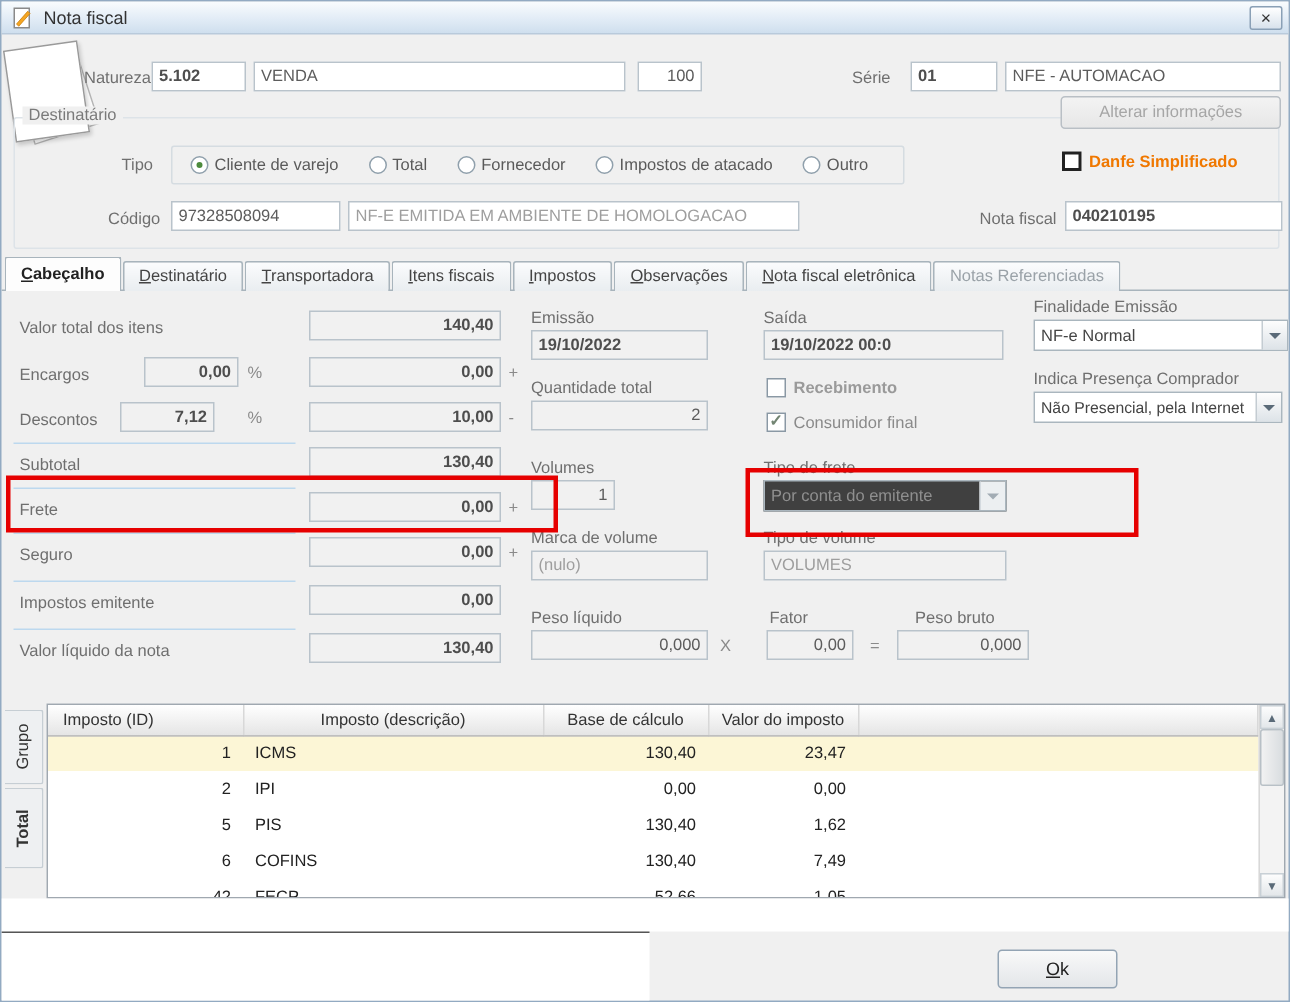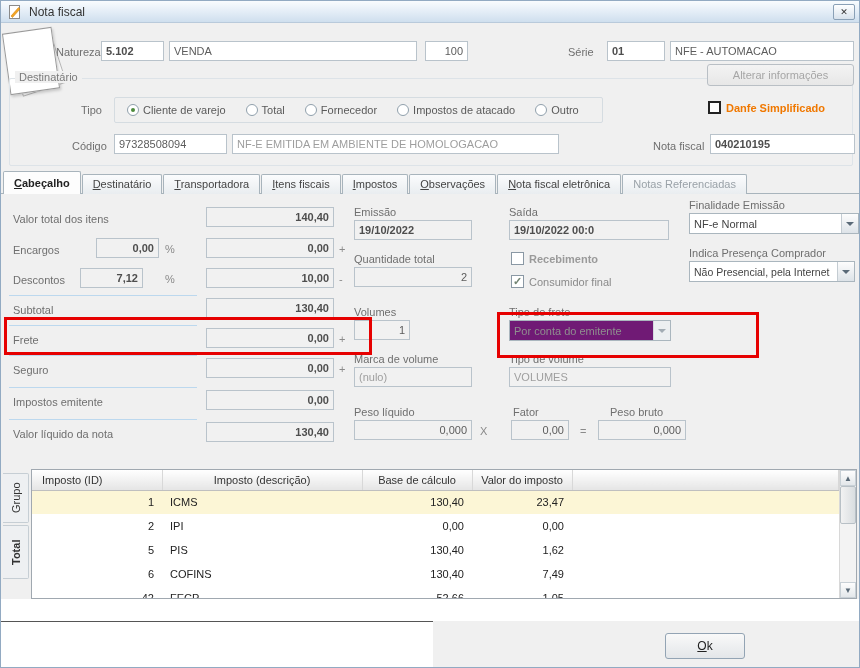--- a/index.html
+++ b/index.html
@@ -61,21 +61,21 @@
 
   
   .combo { position:absolute; height:21px; border:1px solid #aab6be; background:#fff;
     display:flex; align-items:stretch; }
   .combo-text { flex:1; font-size:11px; color:#444; padding:0 4px; display:flex; align-items:center;
     white-space:nowrap; overflow:hidden; }
   .combo-text.small { font-size:10.5px; }
   .combo-btn { width:17px; border-left:1px solid #c4ccd2; background:linear-gradient(#fdfdfd,#dde3e8);
     display:flex; align-items:center; justify-content:center; }
   .arr { width:0; height:0; border-left:4px solid transparent; border-right:4px solid transparent; border-top:4px solid #5a6a78; }
-  .combo.disabled { background:#701a75; }
+  .combo.disabled { background:#404040; }
   .combo.disabled .combo-text { color:#8f8f8f; }
   .combo.disabled .combo-btn { background:#eceff1; border-left-color:#d4dadf; }
   .combo.disabled .arr { border-top-color:#a2acb4; }
 
   
   .paper { position:absolute; left:0; top:22px; width:78px; height:88px; pointer-events:none; }
   .sheet2 { position:absolute; left:12px; top:10px; width:46px; height:58px; background:#fbfbfb;
     border:1px solid #b5b5b5; transform:rotate(-18deg); }
   .sheet1 { position:absolute; left:5px; top:7px; width:50px; height:62px; background:#ffffff;
     border:1px solid #9a9a9a; transform:rotate(-8deg); box-shadow:1px 2px 3px rgba(0,0,0,.18); }
@@ -163,21 +163,21 @@
     <span class="radioitem">
       <span class="radio"></span>
       <span>Outro</span>
     </span>
   </div>
   <div class="cb heavy" style="left:707px; top:100px;"></div>
   <span class="lbl bold" style="left:725px; top:101px; color:#f07800;">Danfe Simplificado</span>
 
   <span class="lbl" style="left:71px; top:139px;">Código</span>
   <div class="field white" style="left:113px; top:133px; width:113px;">97328508094</div>
-  <div class="field white dim" style="left:231px; top:133px; width:327px;">NF-E EMITIDA EM AMBIENTE DE HOMOLOGACAO</div>
+  <div class="field white dim" style="left:231px; top:133px; width:301px;">NF-E EMITIDA EM AMBIENTE DE HOMOLOGACAO</div>
   <span class="lbl" style="left:652px; top:139px;">Nota fiscal</span>
   <div class="field white bold" style="left:709px; top:133px; width:145px;">040210195</div>
 
   <div class="tabsbar">
     <div class="tab active"><span class="accel">Cabeçalho</span></div>
     <div class="tab"><span class="accel">Destinatário</span></div>
     <div class="tab"><span class="accel">Transportadora</span></div>
     <div class="tab"><span class="accel">Itens fiscais</span></div>
     <div class="tab"><span class="accel">Impostos</span></div>
     <div class="tab"><span class="accel">Observações</span></div>

